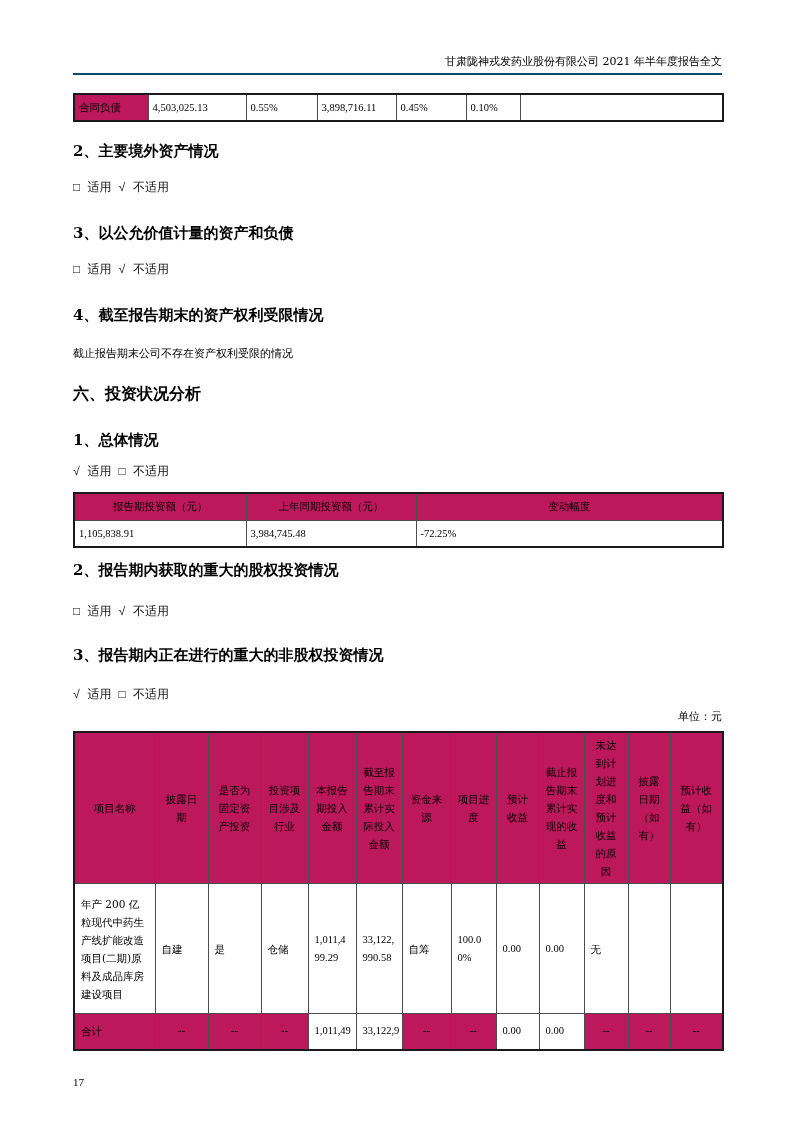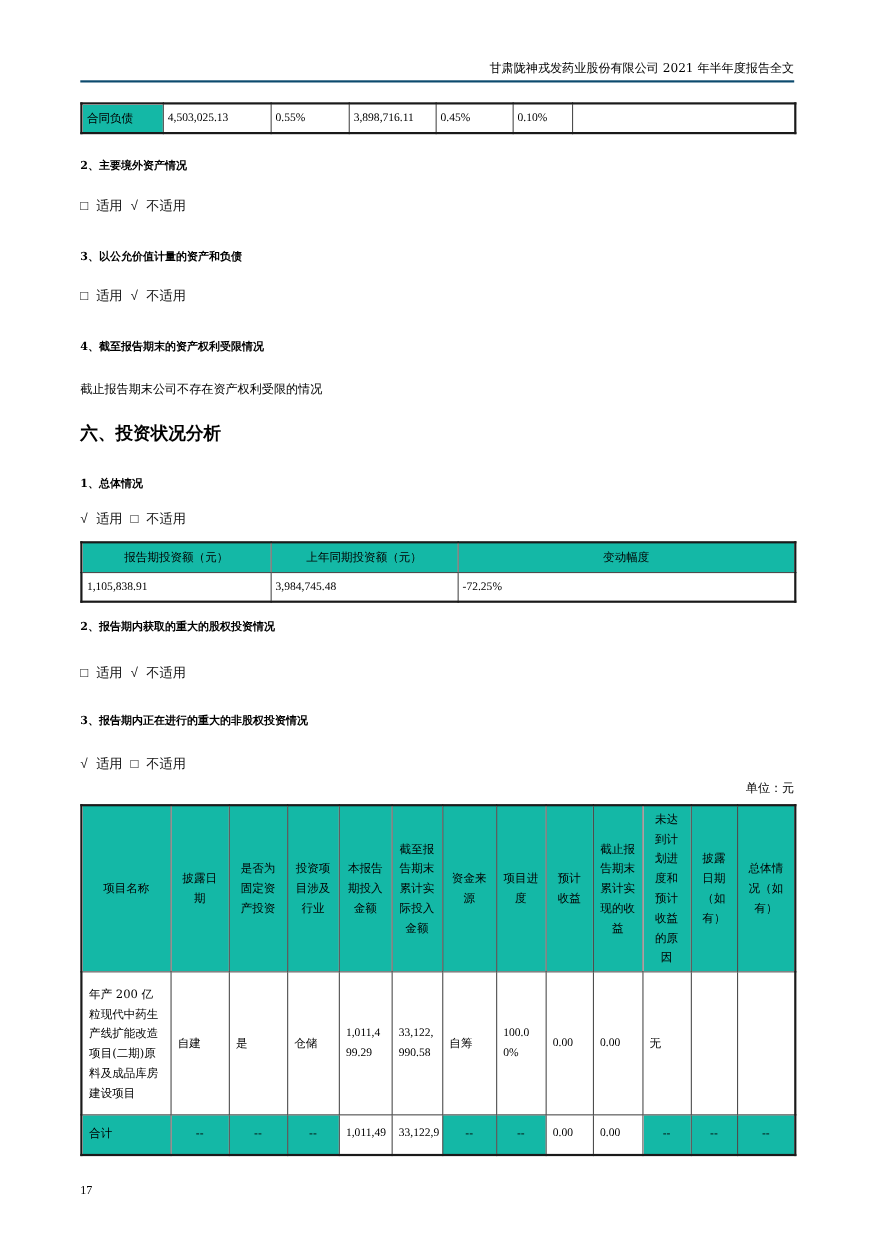--- a/index.html
+++ b/index.html
@@ -15,41 +15,41 @@
     padding: 54px 71px 0 73px;
     overflow: hidden;
   }
   .doc-header {
     text-align: right;
     font-size: 11px;
     line-height: 15px;
     padding-bottom: 4px;
     border-bottom: 2px solid #0c4a6e;
   }
-  .h-num  { font-size: 10px; font-weight: bold; line-height: 17px; }
+  .h-num  { font-size: 15px; font-weight: bold; line-height: 17px; }
   .h-big  { font-size: 16px;   font-weight: bold; line-height: 22px; }
   .apply  { font-size: 12px;   line-height: 14px; color: #111; font-family: Liberation Mono, monospace; }
   .note   { font-size: 11px;   line-height: 14px; }
   .unit   { font-size: 11px;   line-height: 14px; text-align: right; }
   .pageno { font-size: 11px;   line-height: 15px; text-align: left; padding-right: 28px; font-family: Liberation Serif, serif; }
 
   table.tbl {
     border-collapse: collapse;
     table-layout: fixed;
     width: 649px;
     border: 2px solid #1a1a1a;
     font-size: 10.5px;
   }
   table.tbl td {
     border: 1px solid #4d4d4d;
     padding: 2px 4px;
     vertical-align: middle;
     overflow: hidden;
   }
-  .gray { background: #14b8a6; }
+  .gray { background: #be185d; }
   .num  { font-family: "Liberation Serif", "DejaVu Serif", serif; }
   .ctr  { text-align: center; }
   .lft  { text-align: left; }
   .clip { white-space: nowrap; overflow: hidden; }
 
   table.top-tbl td { height: 27px; }
   table.ov-tbl td  { height: 27px; }
   table.ov-tbl .hdr td { text-align: center; }
 
   table.proj td { line-height: 18px; padding: 3px 6px; }
@@ -154,21 +154,21 @@
       <td class="gray">是否为固定资产投资</td>
       <td class="gray">投资项目涉及行业</td>
       <td class="gray">本报告期投入金额</td>
       <td class="gray">截至报告期末累计实际投入金额</td>
       <td class="gray">资金来源</td>
       <td class="gray">项目进度</td>
       <td class="gray">预计收益</td>
       <td class="gray">截止报告期末累计实现的收益</td>
       <td class="gray">未达到计划进度和预计收益的原因</td>
       <td class="gray">披露日期（如有）</td>
-      <td class="gray">总体情况（如有）</td>
+      <td class="gray">预计收益（如有）</td>
     </tr>
     <tr class="data">
       <td class="lft">年产 200 亿粒现代中药生产线扩能改造项目(二期)原料及成品库房建设项目</td>
       <td class="lft">自建</td>
       <td class="lft">是</td>
       <td class="lft">仓储</td>
       <td class="num">1,011,499.29</td>
       <td class="num">33,122,990.58</td>
       <td class="lft">自筹</td>
       <td class="num">100.00%</td>

